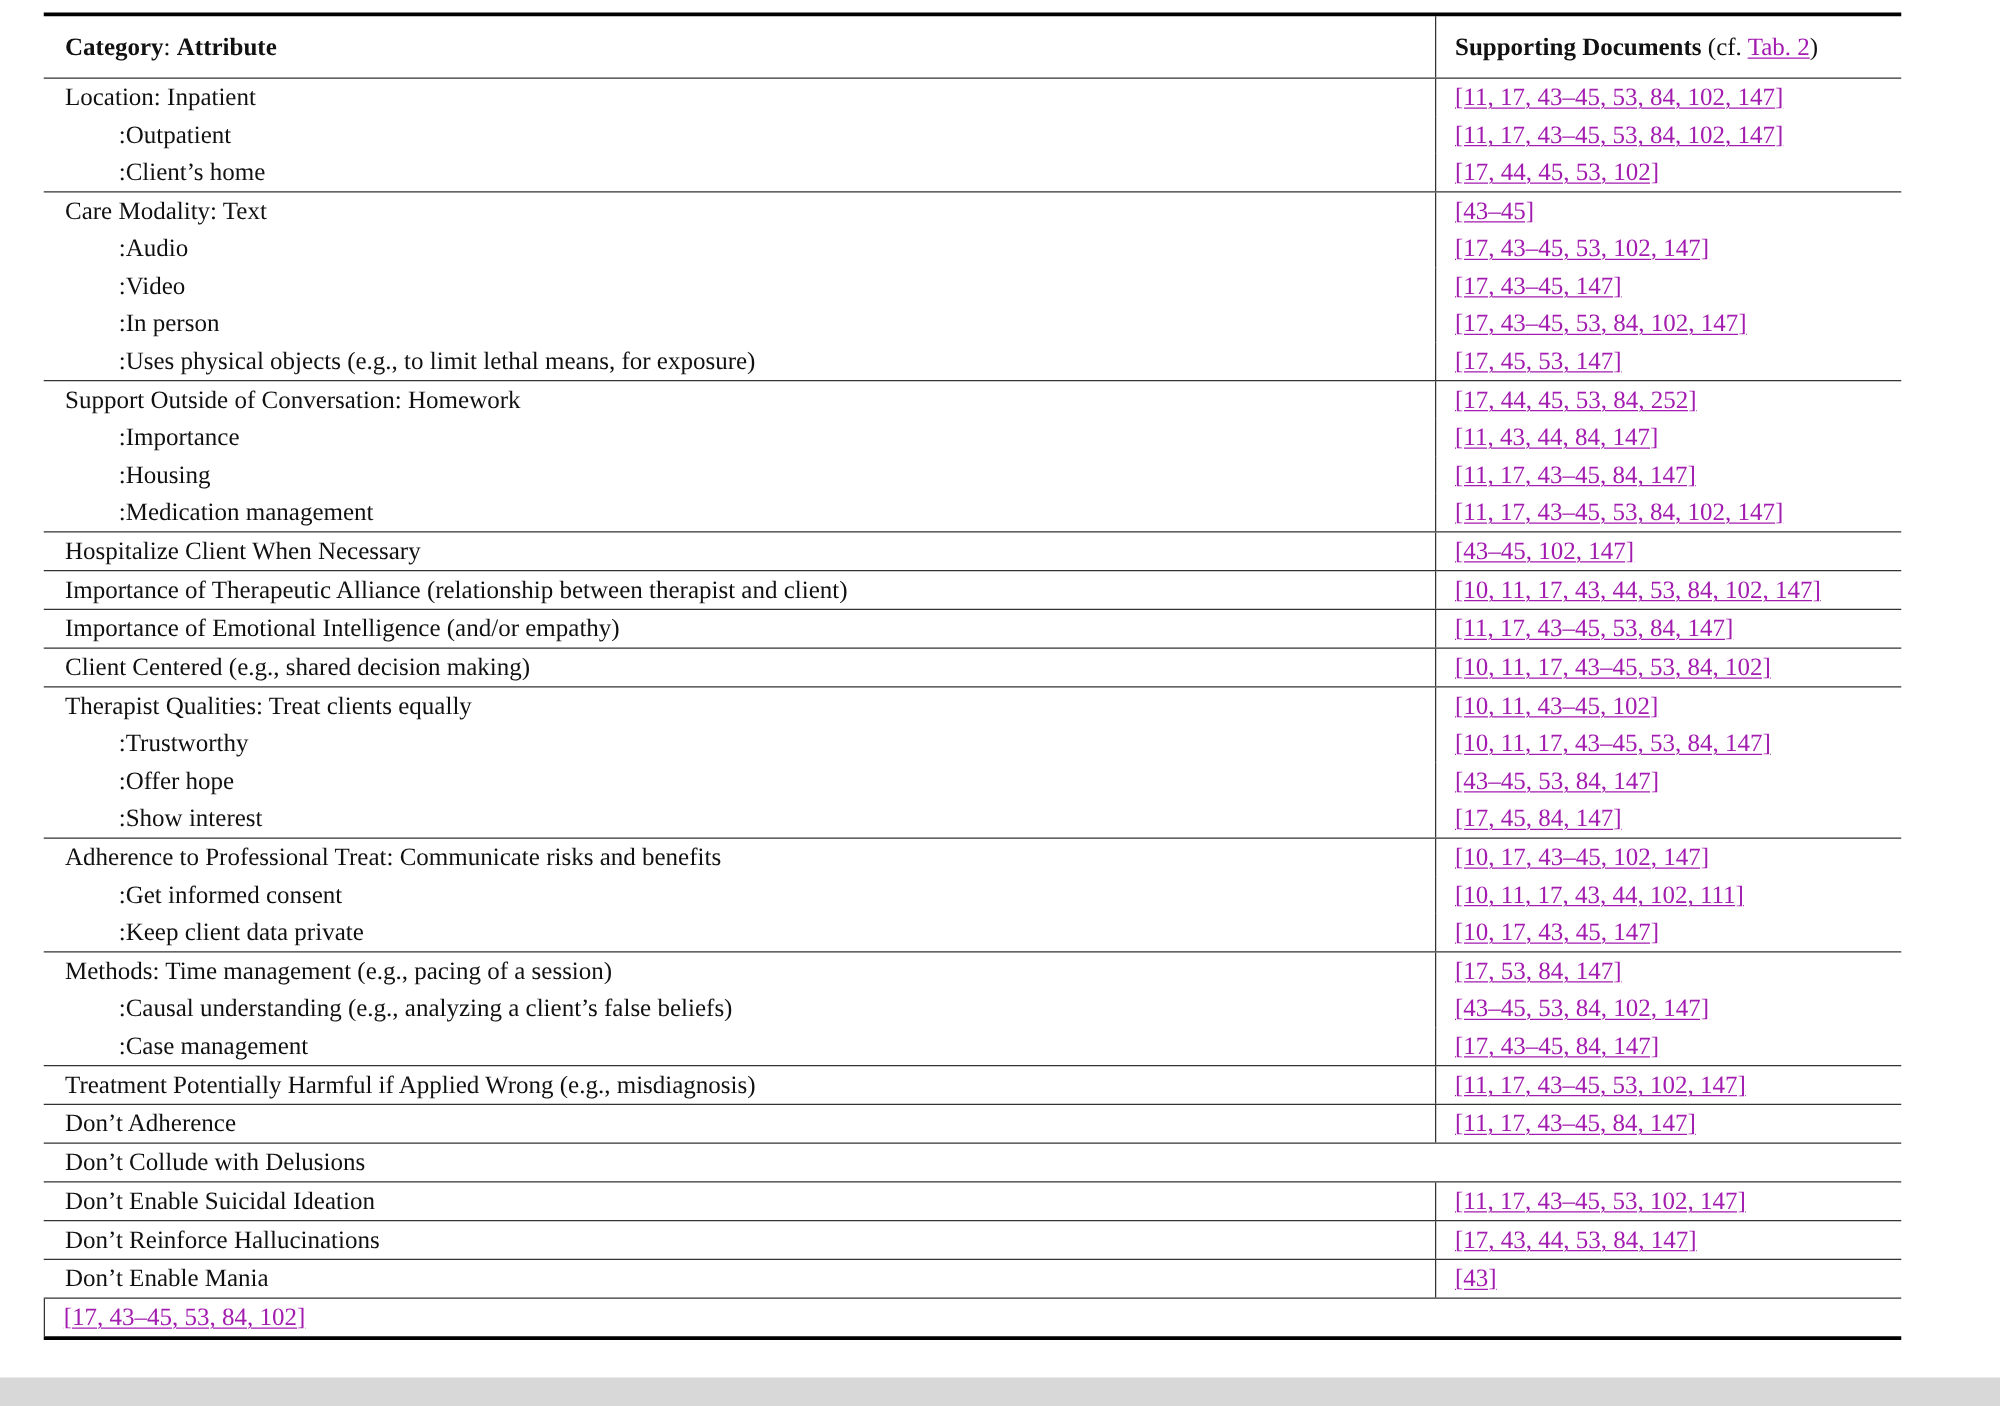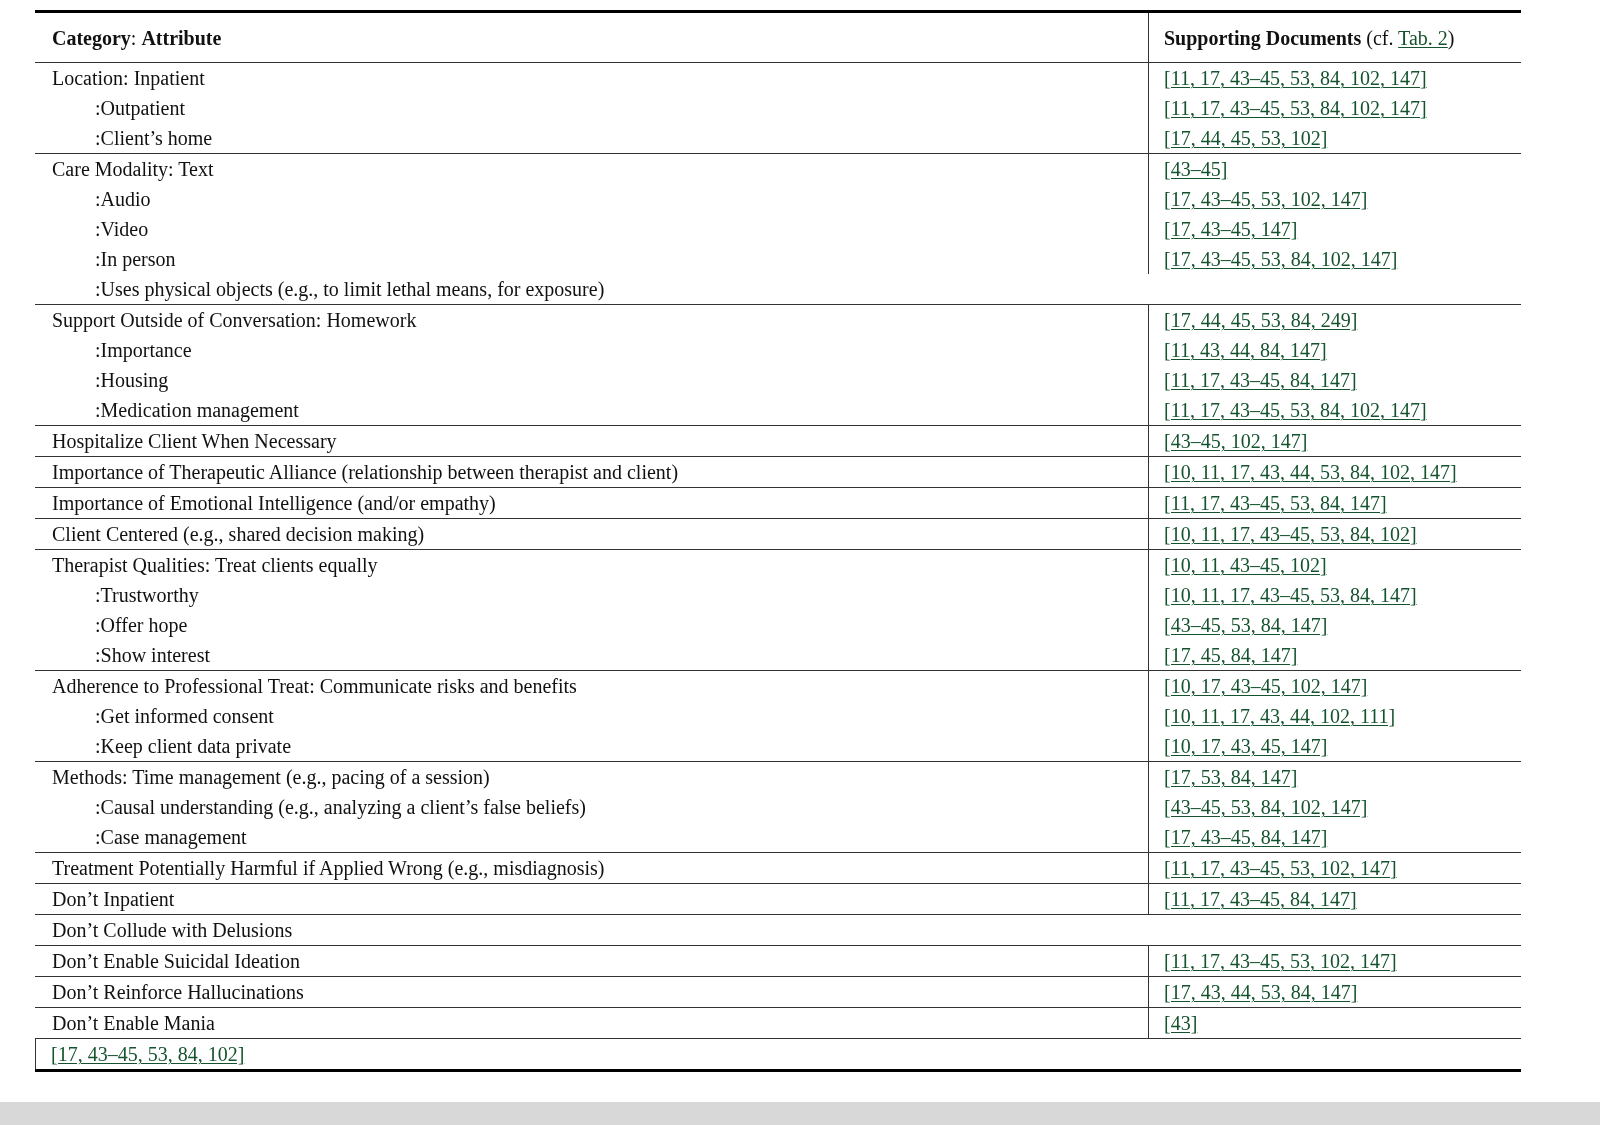--- a/index.html
+++ b/index.html
@@ -50,21 +50,21 @@
   .header-row .cl, .header-row .cr {
     padding-top: 10px;
     padding-bottom: 9px;
   }
   .b { font-weight: bold; }
   .group { }
   .group:not(:last-child) { border-bottom: 1px solid #333; }
   .lbl { display: inline-block; }
   .ind { padding-left: 43px; }
   a.refs, a.link {
-    color: #14532d;
+    color: #a21caf;
     text-decoration: underline;
     text-decoration-thickness: 1px;
     text-underline-offset: 2px;
     cursor: pointer;
   }
   .page-edge {
     position: absolute;
     left: 0;
     right: 0;
     bottom: 0;
@@ -109,27 +109,28 @@
     <div class="row">
         <div class="cl"><span class="lbl ind">:Video</span></div>
         <div class="cr"><a class="refs" href="#">[17, 43–45, 147]</a></div>
       </div>
     <div class="row">
         <div class="cl"><span class="lbl ind">:In person</span></div>
         <div class="cr"><a class="refs" href="#">[17, 43–45, 53, 84, 102, 147]</a></div>
       </div>
     <div class="row">
         <div class="cl"><span class="lbl ind">:Uses physical objects (e.g., to limit lethal means, for exposure)</span></div>
+        <div class="cr"><a class="refs" href="#">[17, 45, 53, 147]</a></div>
       </div>
   </div>
 
   <div class="group">
     <div class="row">
         <div class="cl"><span class="lbl">Support Outside of Conversation: Homework</span></div>
-        <div class="cr"><a class="refs" href="#">[17, 44, 45, 53, 84, 249]</a></div>
+        <div class="cr"><a class="refs" href="#">[17, 44, 45, 53, 84, 252]</a></div>
       </div>
     <div class="row">
         <div class="cl"><span class="lbl ind">:Importance</span></div>
         <div class="cr"><a class="refs" href="#">[11, 43, 44, 84, 147]</a></div>
       </div>
     <div class="row">
         <div class="cl"><span class="lbl ind">:Housing</span></div>
         <div class="cr"><a class="refs" href="#">[11, 17, 43–45, 84, 147]</a></div>
       </div>
     <div class="row">
@@ -217,21 +218,21 @@
 
   <div class="group">
     <div class="row">
         <div class="cl"><span class="lbl">Treatment Potentially Harmful if Applied Wrong (e.g., misdiagnosis)</span></div>
         <div class="cr"><a class="refs" href="#">[11, 17, 43–45, 53, 102, 147]</a></div>
       </div>
   </div>
 
   <div class="group">
     <div class="row">
-        <div class="cl"><span class="lbl">Don’t Inpatient</span></div>
+        <div class="cl"><span class="lbl">Don’t Adherence</span></div>
         <div class="cr"><a class="refs" href="#">[11, 17, 43–45, 84, 147]</a></div>
       </div>
   </div>
 
   <div class="group">
     <div class="row">
         <div class="cl"><span class="lbl">Don’t Collude with Delusions</span></div>
       </div>
   </div>
 

